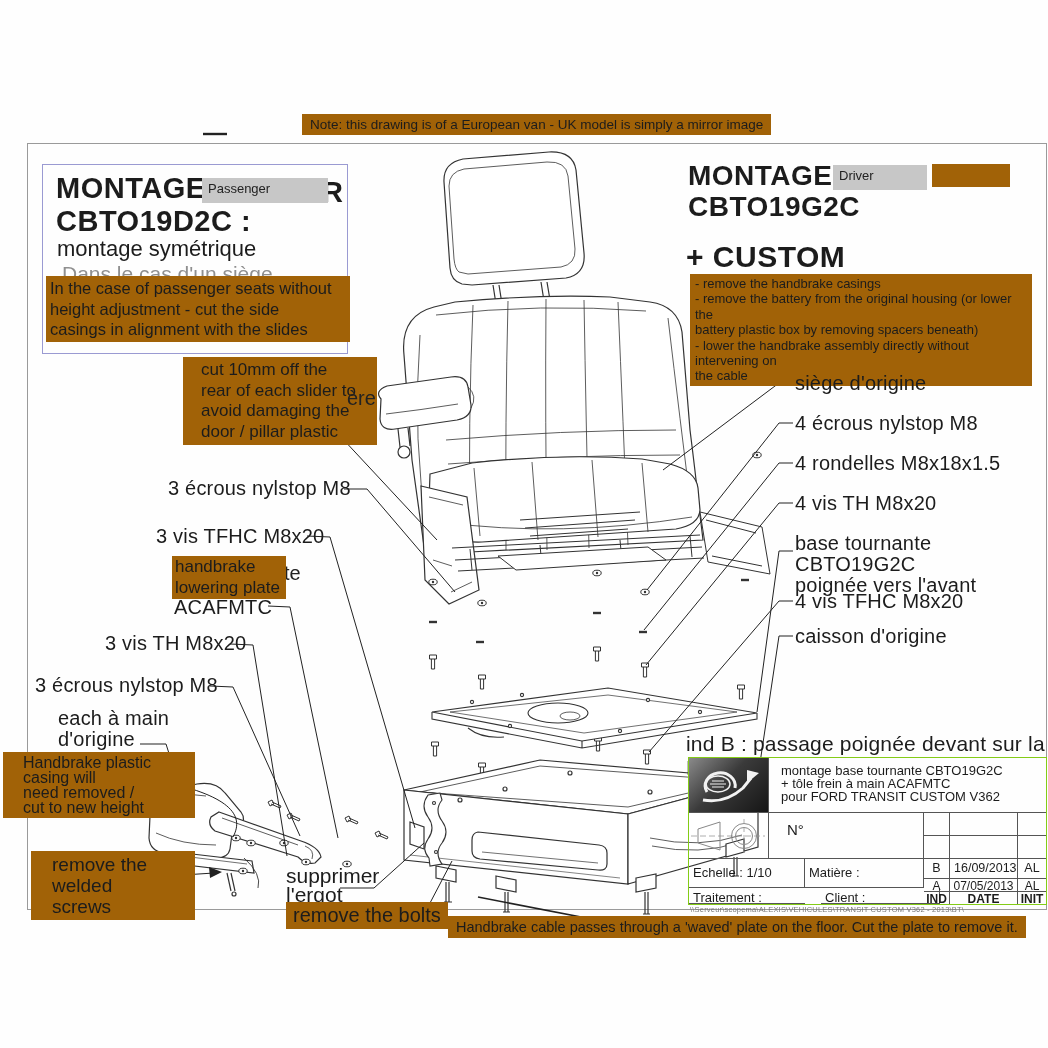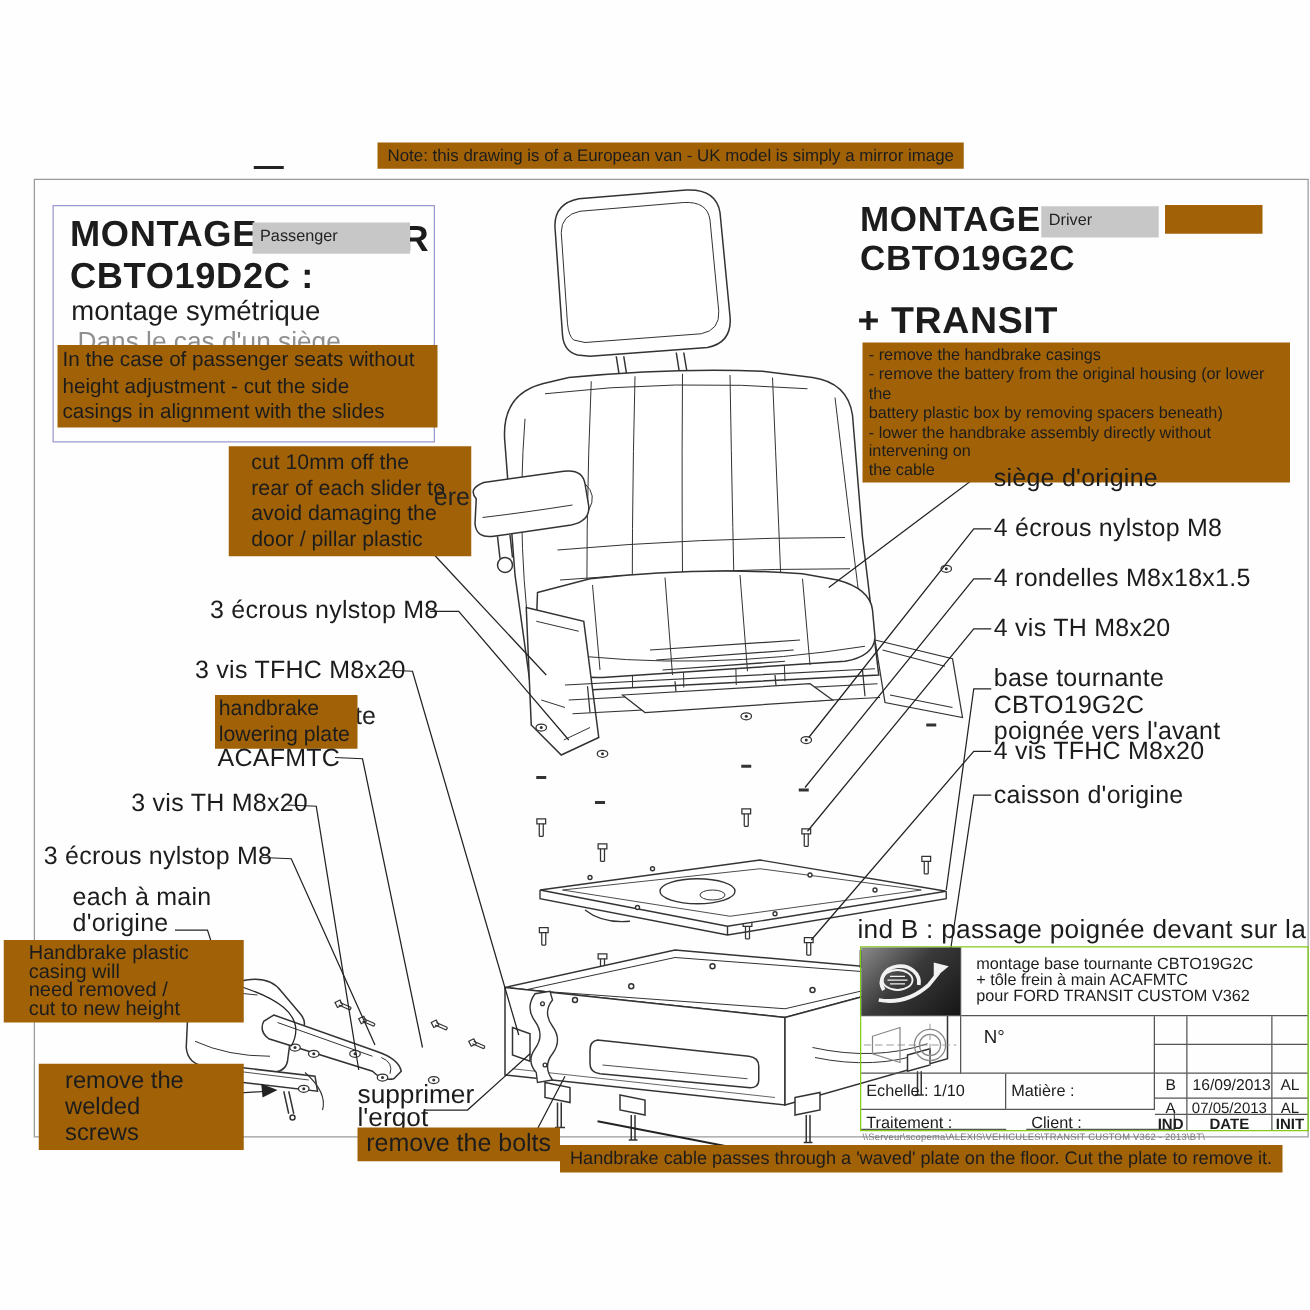--- a/index.html
+++ b/index.html
@@ -218,21 +218,21 @@
   <div class="abs" style="left:57px;top:236px;font-size:22px;">montage symétrique</div>
   <div class="abs" style="left:62px;top:262px;font-size:21px;color:#8f8f8f;">Dans le cas d'un siège</div>
   <div class="abs gray pre" style="left:46px;top:276px;width:296px;padding:2px 4px;font-size:16.5px;line-height:20.5px;">In the case of passenger seats without
 height adjustment - cut the side
 casings in alignment with the slides</div>
 
   <div class="abs h-big2" style="left:688px;top:160px;">MONTAGE</div>
   <div class="abs chip" style="left:833px;top:165px;width:94px;height:25px;">Driver</div>
   <div class="abs gray" style="left:932px;top:164px;width:78px;height:23px;"></div>
   <div class="abs h-big2" style="left:688px;top:191px;">CBTO19G2C</div>
-  <div class="abs" style="left:686px;top:240px;font-size:30px;font-weight:bold;letter-spacing:.5px;">+ TRANSIT</div>
+  <div class="abs" style="left:686px;top:240px;font-size:30px;font-weight:bold;letter-spacing:.5px;">+ CUSTOM</div>
   <div class="abs gray pre" style="left:690px;top:274px;width:332px;padding:2px 5px;font-size:13px;line-height:15.4px;">- remove the handbrake casings
 - remove the battery from the original housing (or lower the
 battery plastic box by removing spacers beneath)
 - lower the handbrake assembly directly without intervening on
 the cable</div>
 
   <div class="abs gray pre lab-s" style="left:183px;top:357px;width:158px;padding:3px 18px;">cut 10mm off the
 rear of each slider to
 avoid damaging the
 door / pillar plastic</div>

